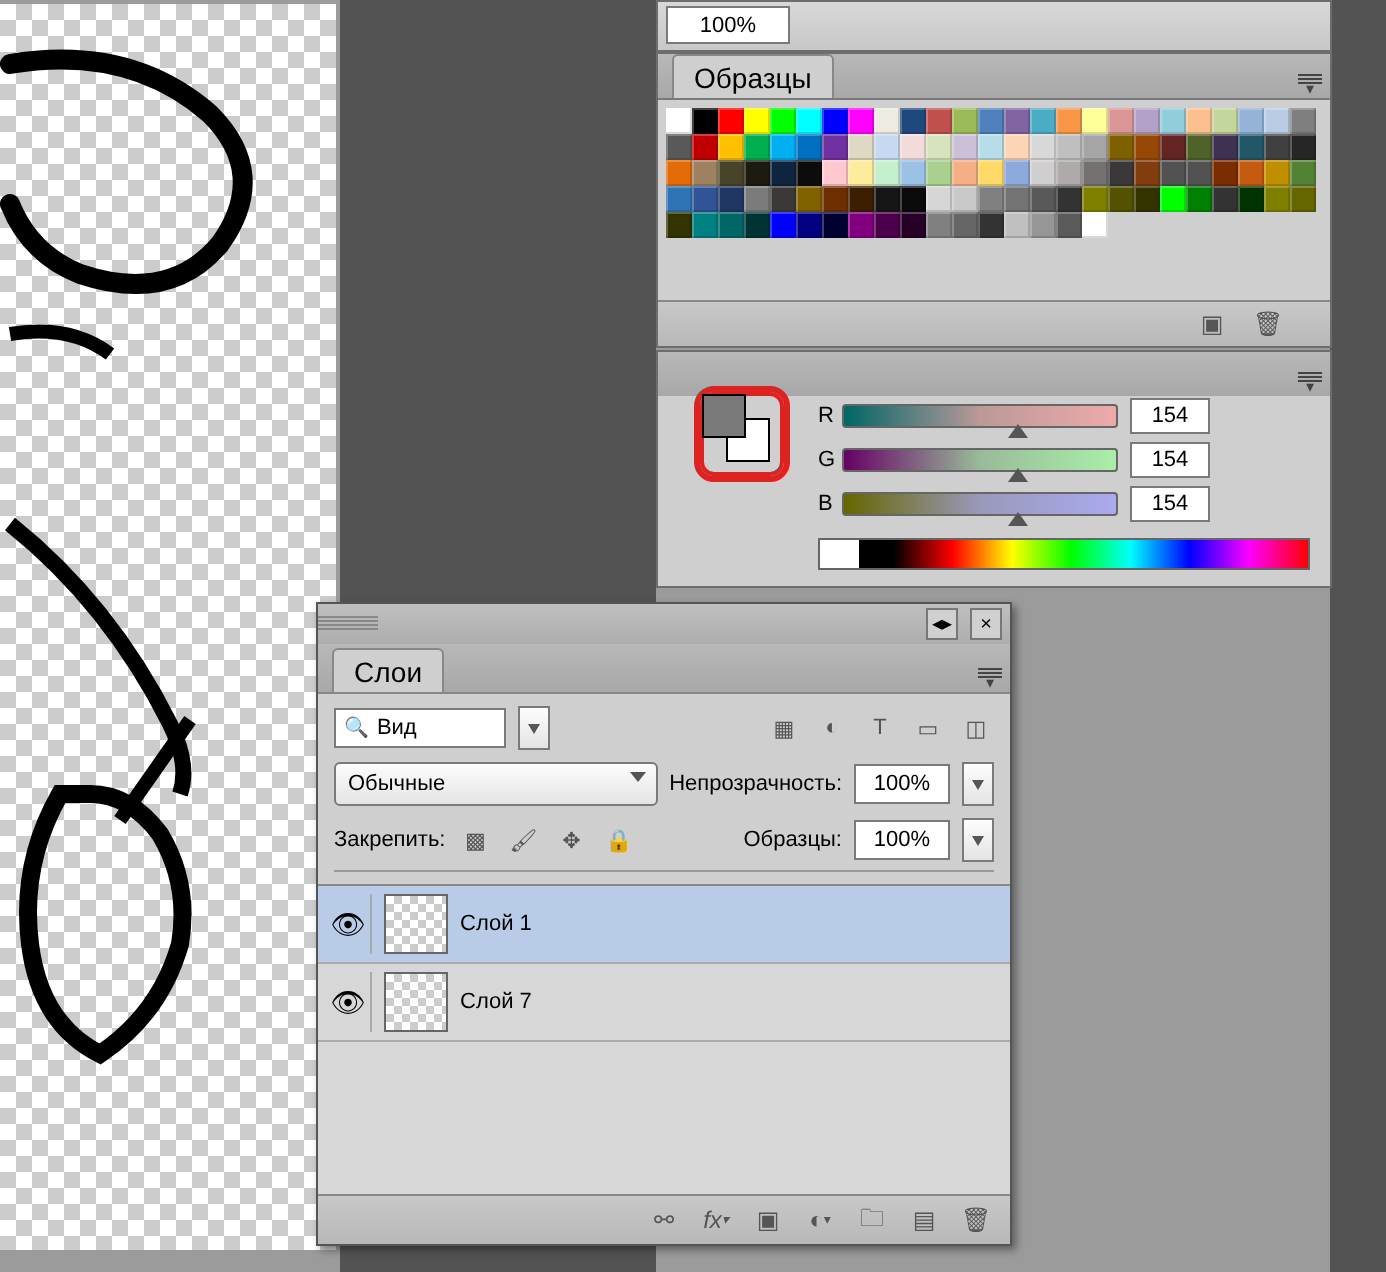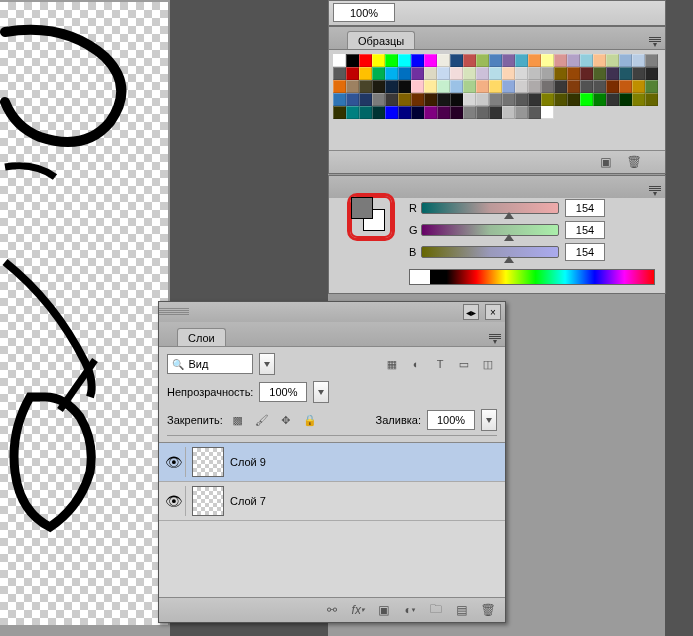--- a/index.html
+++ b/index.html
@@ -4,21 +4,21 @@
 <style>
 html,body{margin:0;padding:0;background:#535353;font-family:Tahoma,Arial,sans-serif;font-size:11px;color:#000;width:693px;height:636px;overflow:hidden}
 .canvas-area{position:absolute;left:0;top:0;width:170px;height:636px;background:#9b9b9b}
 .canvas{position:absolute;left:0;top:2px;width:168px;height:623px;background:#fff;
 background-image:linear-gradient(45deg,#ccc 25%,transparent 25%),linear-gradient(-45deg,#ccc 25%,transparent 25%),linear-gradient(45deg,transparent 75%,#ccc 75%),linear-gradient(-45deg,transparent 75%,#ccc 75%);
 background-size:16px 16px;background-position:0 0,0 8px,8px -8px,-8px 0}
 .drawing{position:absolute;left:-5px;top:0;width:175px;height:620px}
 .right-col{position:absolute;left:328px;top:0;width:337px;height:636px;background:#9b9b9b}
 .panel{background:#cfcfcf;border:1px solid #6d6d6d;position:absolute;left:328px;width:336px}
 .panel-tab-bar{height:22px;background:linear-gradient(#b8b8b8,#a8a8a8);border-bottom:1px solid #7a7a7a;display:flex;align-items:flex-end}
-.panel-tab{background:#cfcfcf;border:1px solid #888;border-bottom:none;padding:3px 10px 2px;margin-left:18px;font-size:11px;border-radius:3px 3px 0 0}
+.panel-tab{background:#cfcfcf;border:1px solid #888;border-bottom:none;padding:3px 10px 2px;margin-left:7px;font-size:14px;border-radius:3px 3px 0 0}
 .panel-menu{margin-left:auto;margin-right:2px;width:16px;height:14px;display:flex;flex-direction:column;justify-content:center;gap:1px;align-items:center;cursor:pointer}
 .panel-menu span{width:12px;height:1px;background:#444}
 .panel-menu .arrow{font-size:8px;line-height:4px;color:#444}
 .zoom-panel{top:0;height:24px;background:linear-gradient(#d8d8d8,#c8c8c8)}
 .zoom-input{position:absolute;left:4px;top:2px;width:60px;height:17px;border:1px solid #7a7a7a;background:#fff;font-size:11px;text-align:center;display:flex;align-items:center;justify-content:center}
 .swatches-panel{top:26px;height:146px}
 .swatch-grid{padding:4px 4px 0 4px;display:flex;flex-wrap:wrap;gap:0;width:328px}
 .sw{width:13px;height:13px;border:0;box-shadow:inset -1px -1px 0 rgba(0,0,0,.15),inset 1px 1px 0 rgba(255,255,255,.25)}
 .swatches-footer{position:absolute;bottom:0;left:0;right:0;height:22px;background:linear-gradient(#c8c8c8,#b8b8b8);border-top:1px solid #888;display:flex;justify-content:flex-end;align-items:center;padding-right:24px;gap:14px}
 .ico{width:14px;height:14px;display:inline-flex;align-items:center;justify-content:center;color:#555;font-size:12px}
@@ -284,41 +284,42 @@
       </div>
       <div class="dd-arrow"></div>
       <div style="flex:1"></div>
       <span class="icon-btn">▦</span>
       <span class="icon-btn">◐</span>
       <span class="icon-btn">T</span>
       <span class="icon-btn">▭</span>
       <span class="icon-btn">◫</span>
     </div>
     <div class="row">
+      <div class="select wide">Обычные</div>
       <span class="lbl">Непрозрачность:</span>
       <div class="pct-box">100%</div>
       <div class="dd-arrow"></div>
     </div>
     <div class="row lock-row">
       <span class="lbl">Закрепить:</span>
       <span class="icon-btn">▩</span>
       <span class="icon-btn">🖌</span>
       <span class="icon-btn">✥</span>
       <span class="icon-btn">🔒</span>
       <div style="flex:1"></div>
-      <span class="lbl">Заливка:</span>
+      <span class="lbl">Образцы:</span>
       <div class="pct-box">100%</div>
       <div class="dd-arrow"></div>
     </div>
   </div>
   <div class="layer-list" id="layer-list">
       <div class="layer-item sel">
         <div class="eye">👁</div>
         <div class="thumb"></div>
-        <span>Слой 9</span>
+        <span>Слой 1</span>
       </div>
       <div class="layer-item">
         <div class="eye">👁</div>
         <div class="thumb"></div>
         <span>Слой 7</span>
       </div>
     </div>
   <div class="layers-footer">
     <span class="ico">⚯</span>
     <span class="ico" style="font-style:italic">fx<span style="font-size:7px">▾</span></span>

